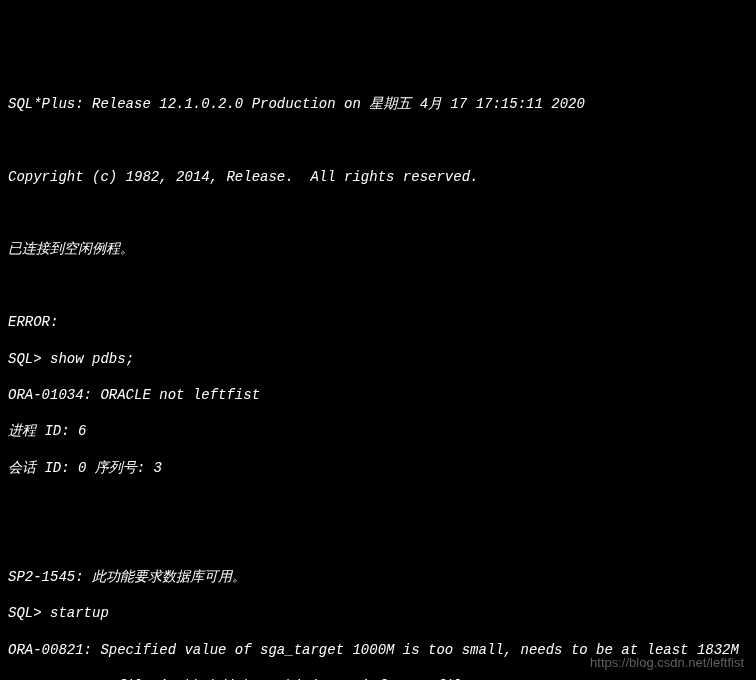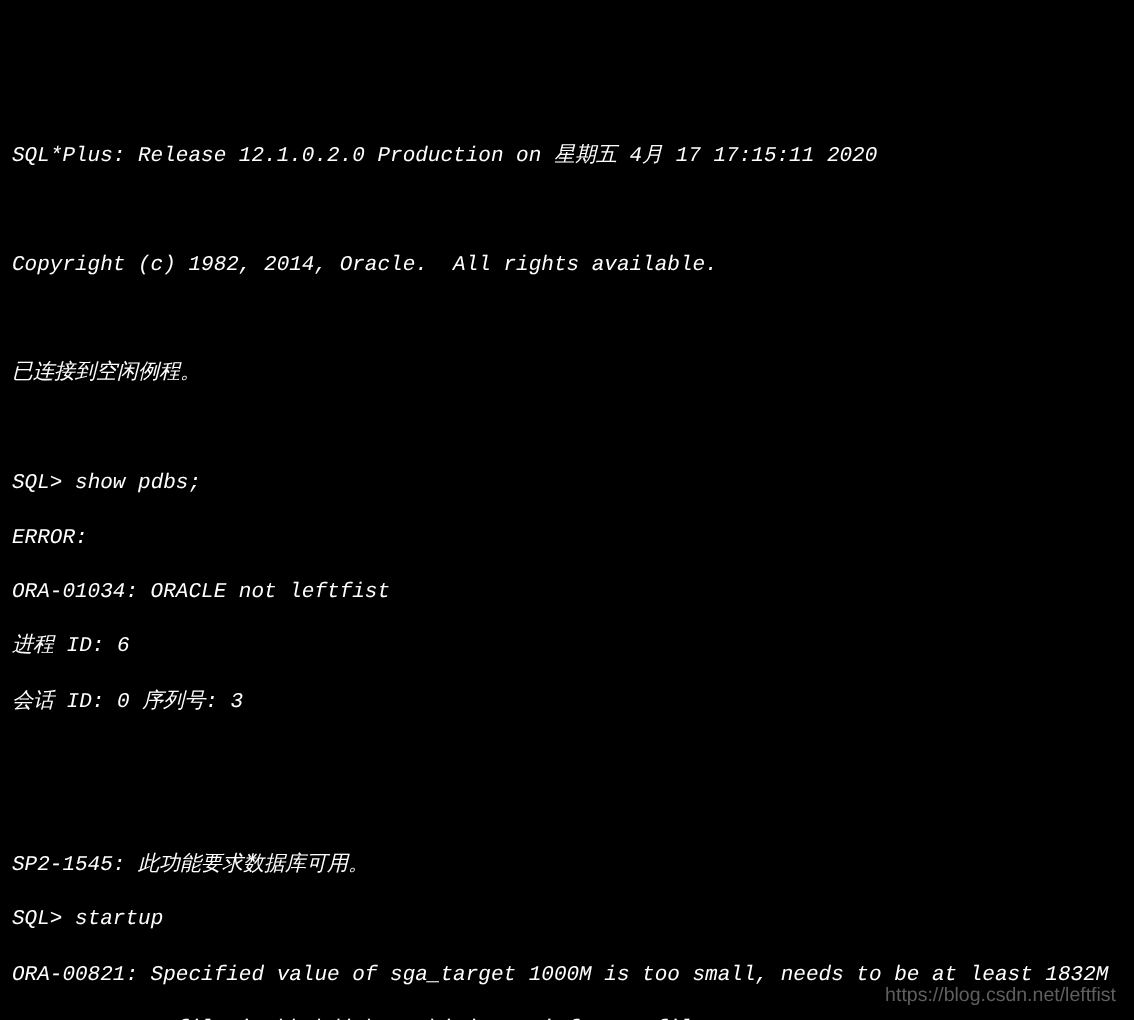--- a/index.html
+++ b/index.html
@@ -39,26 +39,26 @@
     }
   </style>
 </head>
 <body>
 
 
 
 <div class="content-area">
 <span class="term-line">SQL*Plus: Release 12.1.0.2.0 Production on 星期五 4月 17 17:15:11 2020</span>
 <span class="term-line"> </span>
-<span class="term-line">Copyright (c) 1982, 2014, Oracle.  All rights available.</span>
+<span class="term-line">Copyright (c) 1982, 2014, Release.  All rights reserved.</span>
 <span class="term-line"> </span>
 <span class="term-line">已连接到空闲例程。</span>
 <span class="term-line"> </span>
+<span class="term-line">ERROR:</span>
 <span class="term-line"><span>SQL&gt; </span><span>show pdbs;</span></span>
-<span class="term-line">ERROR:</span>
 <span class="term-line">ORA-01034: ORACLE not leftfist</span>
 <span class="term-line">进程 ID: 6</span>
 <span class="term-line">会话 ID: 0 序列号: 3</span>
 <span class="term-line"> </span>
 <span class="term-line"> </span>
 <span class="term-line">SP2-1545: 此功能要求数据库可用。</span>
 <span class="term-line"><span>SQL&gt; </span><span>startup</span></span>
 <span class="term-line">ORA-00821: Specified value of sga_target 1000M is too small, needs to be at least 1832M</span>
 <span class="term-line"><span>SQL&gt; </span><span>create pfile='E:\hyhdjg\temp\init.ora' from spfile;</span></span>
 

